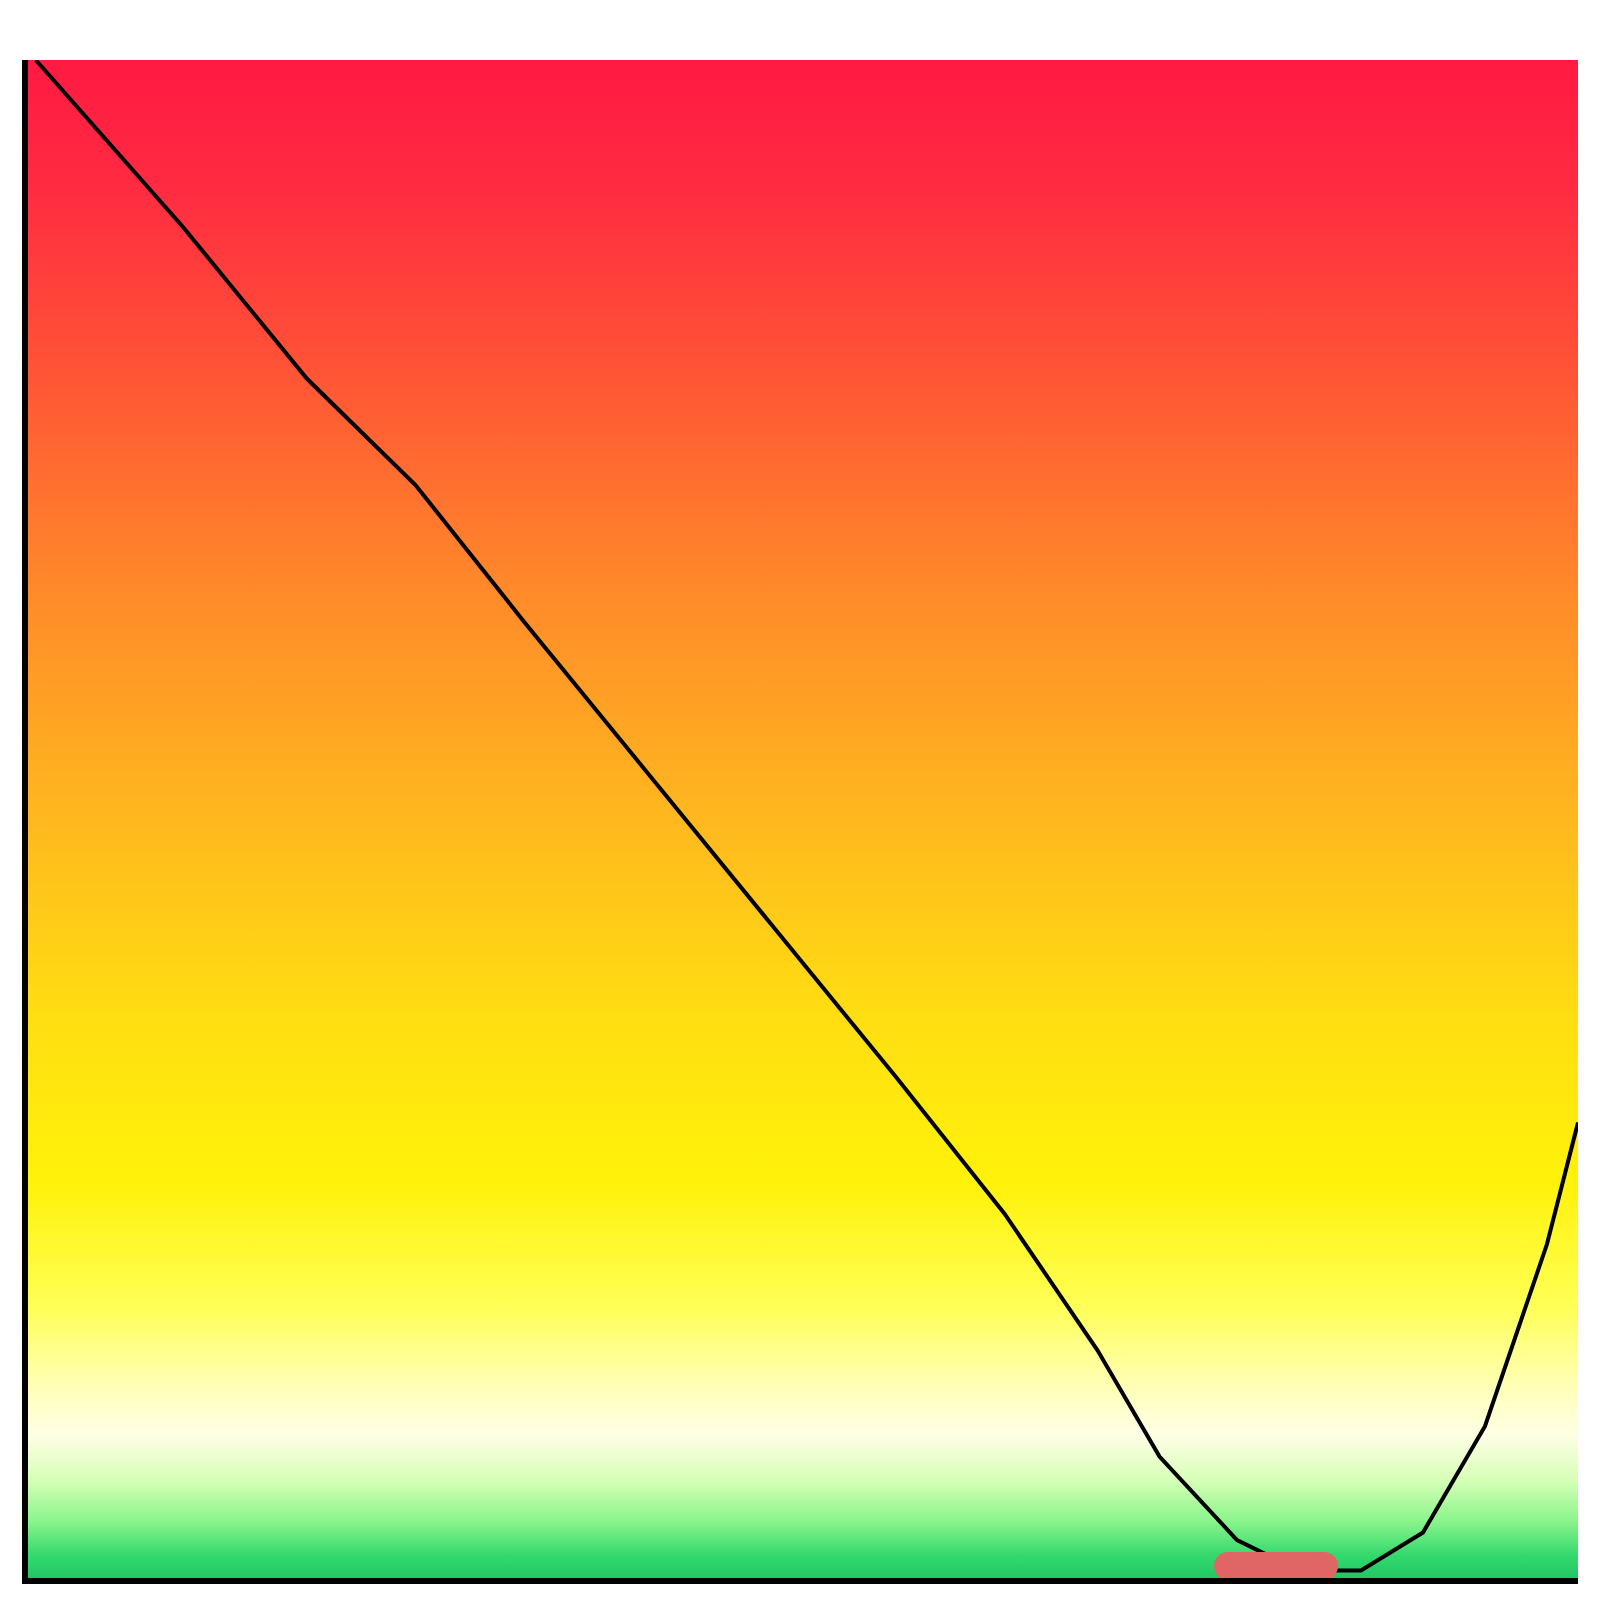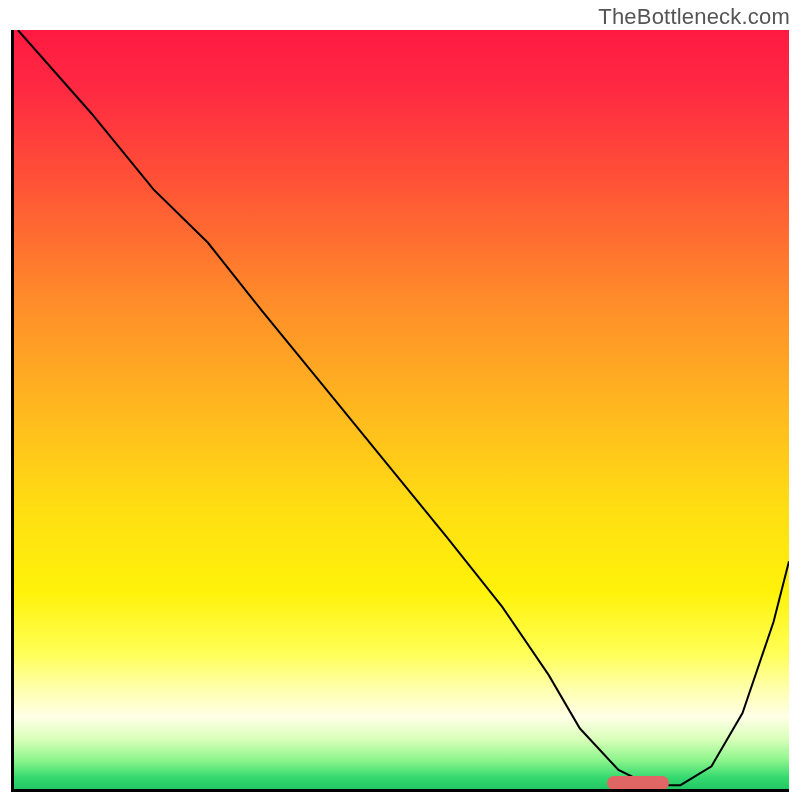--- a/index.html
+++ b/index.html
@@ -57,21 +57,20 @@
     height: 14px;
     border-radius: 8px;
     z-index: 20;
   }
 </style>
 </head>
 <body>
 
 <div class="canvas">
 
-  <div class="watermark">TheBottleneck.com</div>
 
   <div class="plot-wrap">
     <div class="plot-inner">
 
       <svg class="chart" viewBox="0 0 775 759" preserveAspectRatio="none">
         <defs>
           <linearGradient id="bg-grad" x1="0" y1="0" x2="0" y2="1">
           <stop offset="0%" stop-color="#ff1a42"></stop>
               <stop offset="8%" stop-color="#ff2a42"></stop>
               <stop offset="20%" stop-color="#ff5236"></stop>

